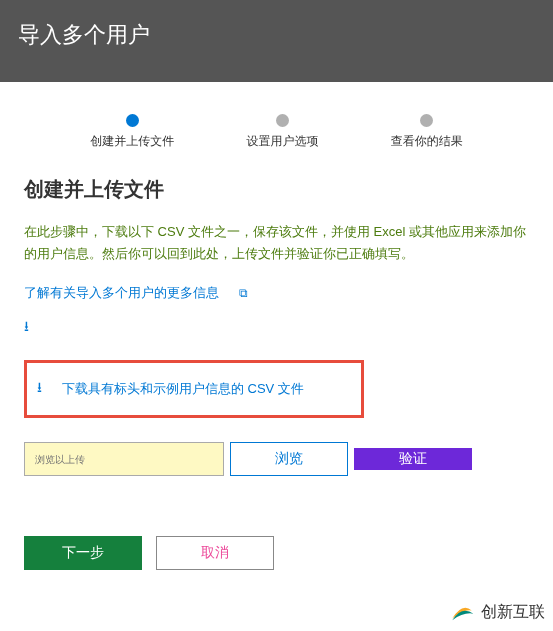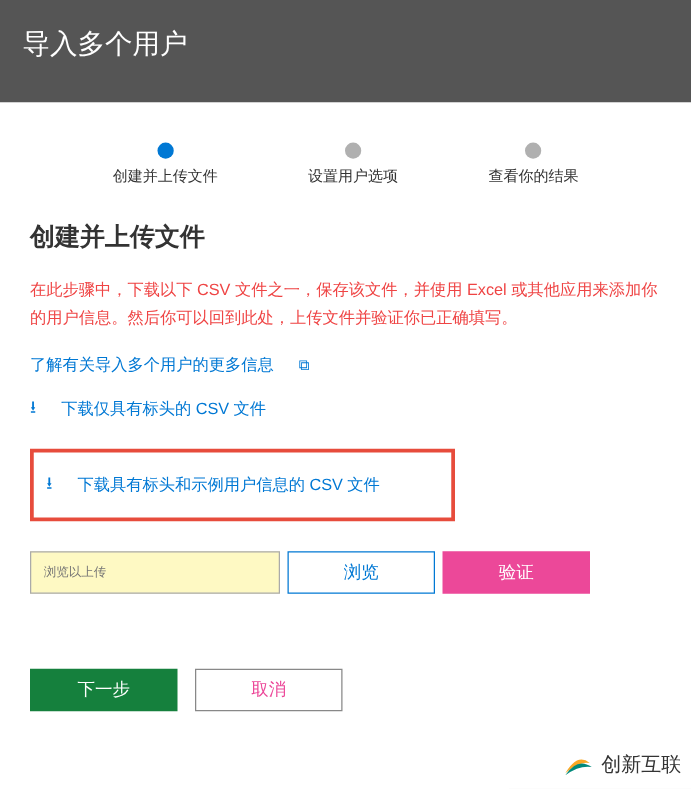--- a/index.html
+++ b/index.html
@@ -5,29 +5,29 @@
     * { box-sizing: border-box; margin: 0; padding: 0; }
     body { font-family: 'Segoe UI', Arial, sans-serif; background: #f5f5f5; width: 553px; height: 631px; overflow: hidden; position: relative; }
     .header { background: #555555; color: #fff; padding: 20px 18px; font-size: 22px; font-weight: 400; height: 82px; display: flex; align-items: flex-start; }
     .stepper { display: flex; justify-content: space-around; align-items: flex-start; padding: 18px 30px 8px 30px; background: #fff; }
     .step { display: flex; flex-direction: column; align-items: center; font-size: 12px; color: #333; }
     .dot { width: 13px; height: 13px; border-radius: 50%; margin-bottom: 6px; }
     .dot.active { background: #0078d4; }
     .dot.inactive { background: #b0b0b0; }
     .content { background: #fff; padding: 14px 24px 24px 24px; height: calc(631px - 82px); }
     .section-title { font-size: 20px; font-weight: 600; color: #333; margin: 18px 0 18px 0; }
-    .desc { font-size: 13px; color: #ef4444; line-height: 1.7; margin-bottom: 18px; }
+    .desc { font-size: 13px; color: #4d7c0f; line-height: 1.7; margin-bottom: 18px; }
     .link { color: #0078d4; font-size: 13px; display: inline-flex; align-items: center; gap: 20px; margin-bottom: 14px; cursor: pointer; }
     .link-row { display: block; }
     .highlight-box { border: 3px solid #e74c3c; padding: 14px 10px; margin: 6px 0 14px 0; display: inline-block; width: 340px; }
     .highlight-box .link { margin-bottom: 0; }
     .file-row { display: flex; gap: 6px; margin: 10px 0 60px 0; align-items: center; }
     .file-input { border: 1px solid #aaa; height: 34px; width: 200px; padding: 0 10px; font-size: 10px; color: #888; background: #fef9c3; }
     .browse-btn { border: 1px solid #0078d4; background: #fff; color: #0078d4; height: 34px; width: 118px; font-size: 14px; cursor: pointer; }
-    .validate-btn { background: #ec4899; color: #fff; border: none; height: 34px; width: 118px; font-size: 14px; cursor: pointer; }
+    .validate-btn { background: #6d28d9; color: #fff; border: none; height: 22px; width: 118px; font-size: 14px; cursor: pointer; }
     .action-row { display: flex; gap: 14px; }
     .next-btn { background: #15803d; color: #fff; border: none; height: 34px; width: 118px; font-size: 14px; cursor: pointer; }
     .cancel-btn { border: 1px solid #888; background: #fff; color: #ec4899; height: 34px; width: 118px; font-size: 14px; cursor: pointer; }
     .download-icon { font-size: 14px; color: #0078d4; }
     .open-icon { font-size: 12px; }
     .watermark { position: absolute; bottom: 6px; right: 8px; display: flex; align-items: center; gap: 6px; font-size: 16px; font-weight: normal; color: #333; }
     .wm-swoosh { width: 26px; height: 26px; }
   </style>
 </head>
 <body>
@@ -60,21 +60,20 @@
   <div class="link-row">
     <a class="link">
       <span>了解有关导入多个用户的更多信息</span>
       <span class="open-icon">⧉</span>
     </a>
   </div>
 
   <div class="link-row">
     <a class="link">
       <span class="download-icon">⭳</span>
-      <span>下载仅具有标头的 CSV 文件</span>
     </a>
   </div>
 
   <div class="highlight-box">
     <a class="link">
       <span class="download-icon">⭳</span>
       <span>下载具有标头和示例用户信息的 CSV 文件</span>
     </a>
   </div>
 

